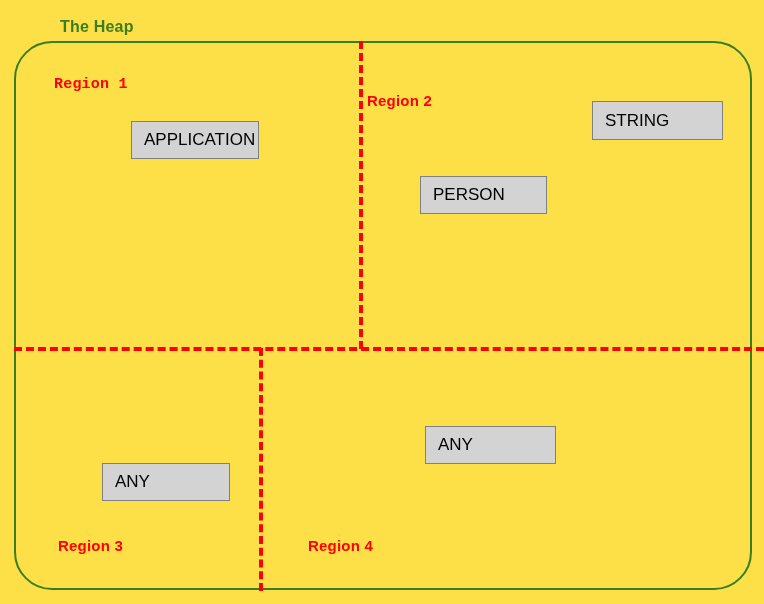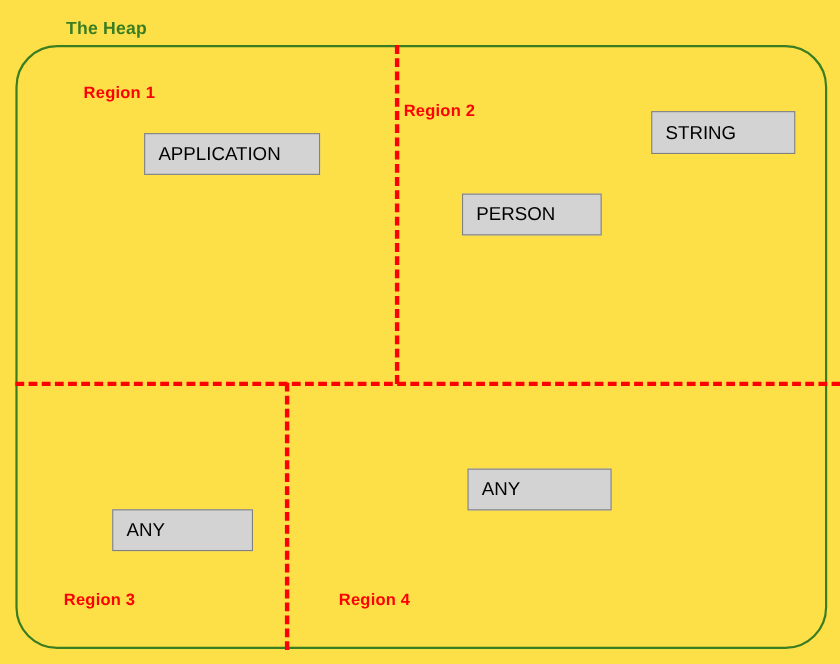--- a/index.html
+++ b/index.html
@@ -68,39 +68,39 @@
 
   
   .region-label {
     position: absolute;
     color: #ff0000;
     font-size: 15px;
     font-weight: bold;
     white-space: nowrap;
     letter-spacing: 0.2px;
   }
-  .region-1 { left: 76px;  top: 76px; }
+  .region-1 { left: 54px;  top: 76px; font-family: Liberation Mono, monospace; }
   .region-2 { left: 367px; top: 76px; margin-top: 16px; }
   .region-3 { left: 58px;  top: 537px; }
   .region-4 { left: 308px; top: 537px; }
 
   
   .obj-box {
     position: absolute;
     background: #d3d3d3;
     border: 1px solid #808080;
     box-sizing: border-box;
     color: #000000;
     font-size: 17px;
     display: flex;
     align-items: center;
     padding-left: 12px;
     white-space: nowrap;
   }
-  .box-application { left: 131px; top: 121px; width: 160px; height: 38px; }
+  .box-application { left: 131px; top: 121px; width: 128px; height: 38px; }
   .box-string      { left: 592px; top: 101px; width: 131px; height: 39px; }
   .box-person      { left: 420px; top: 176px; width: 127px; height: 38px; }
   .box-any-left    { left: 102px; top: 463px; width: 128px; height: 38px; }
   .box-any-right   { left: 425px; top: 426px; width: 131px; height: 38px; }
 </style>
 </head>
 <body>
 
 <div id="canvas">
 

